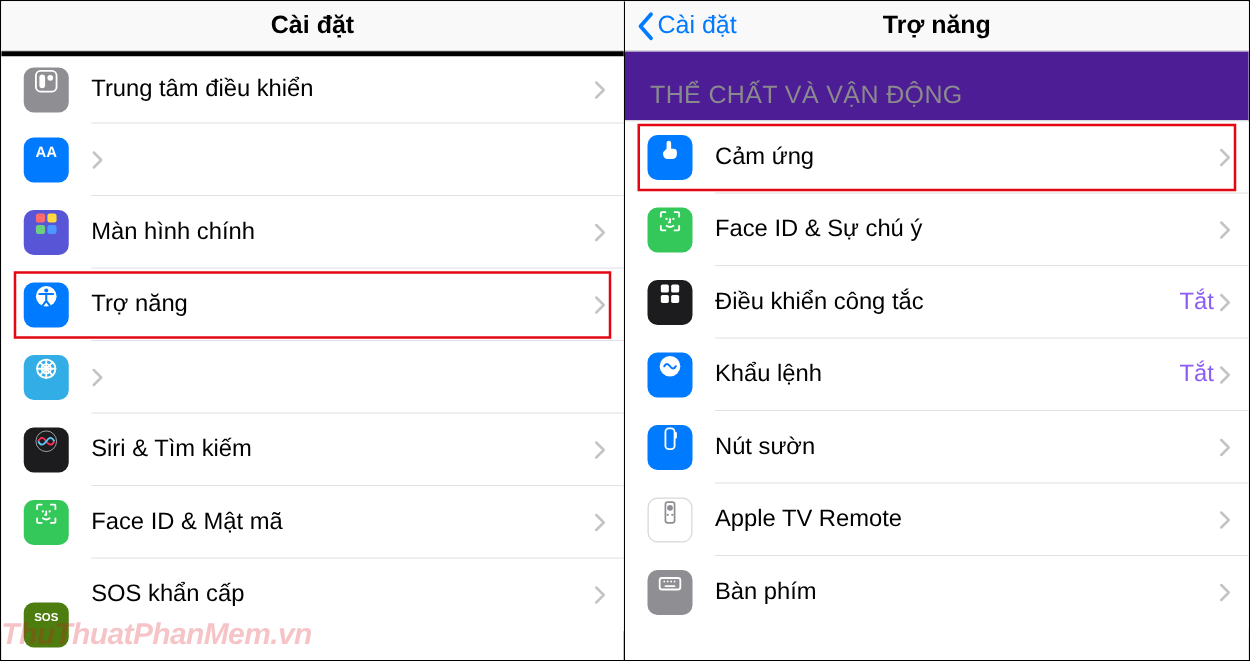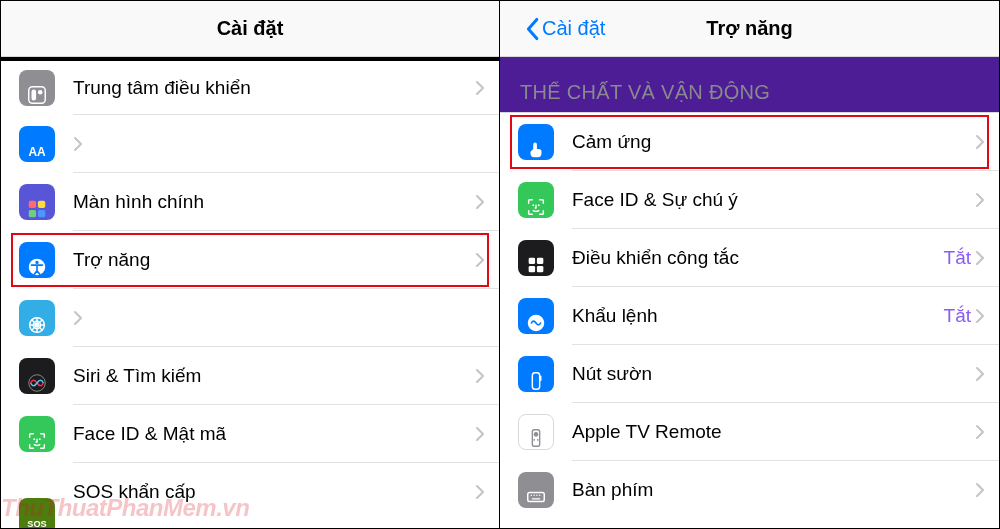--- a/index.html
+++ b/index.html
@@ -7,27 +7,26 @@
   body {
     font-family: -apple-system, "Helvetica Neue", Arial, sans-serif;
     background: #fff;
     display: flex;
     border: 1px solid #000;
     position: relative;
   }
   .pane { flex: 1 1 50%; display: flex; flex-direction: column; background: #fff; position: relative; }
   .pane.left { border-right: 1px solid #000; }
   .header {
-    height: 56px;
+    height: 40px;
     display: flex;
     align-items: center;
     position: relative;
     border-bottom: 1px solid #d8d8dc;
     background: #f9f9f9;
-    padding-left: 16px;
   }
   .header-title {
     position: absolute;
     left: 0; right: 0;
     text-align: center;
     font-size: 20px;
     font-weight: 600;
     color: #000;
     pointer-events: none;
   }
@@ -66,21 +65,21 @@
     left: 72px; right: 0; bottom: 0;
     height: 1px;
     background: #e2e2e6;
   }
   .row:last-child .row-sep, .row.no-sep .row-sep { display: none; }
   .icon {
     width: 36px; height: 36px;
     border-radius: 8px;
     flex: 0 0 36px;
     display: flex;
-    align-items: flex-end;
+    align-items: flex-start;
     justify-content: center;
     margin-right: 18px;
   }
   .icon svg { width: 22px; height: 22px; }
   .label {
     flex: 1 1 auto;
     font-size: 19px;
     color: #000;
   }
   .value {

